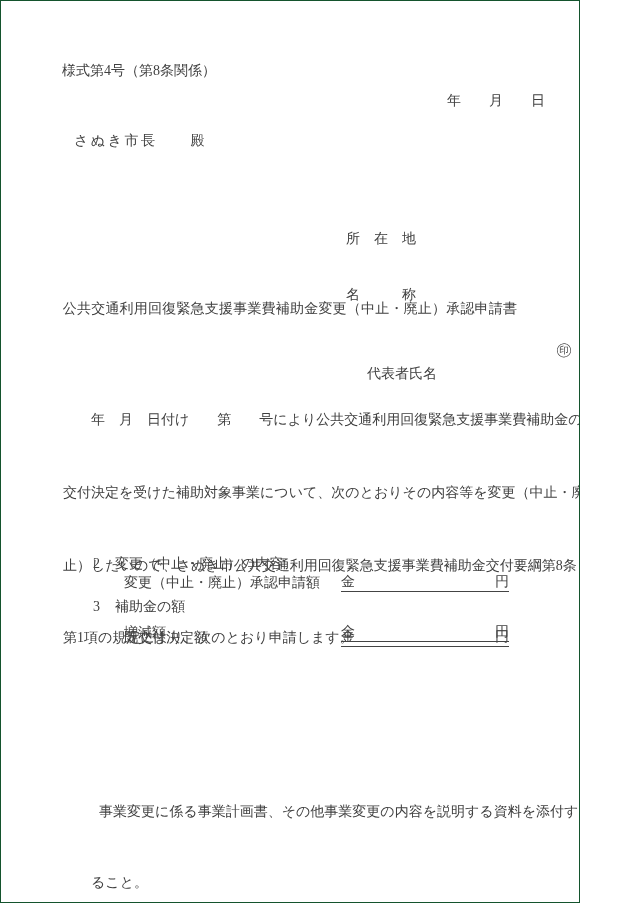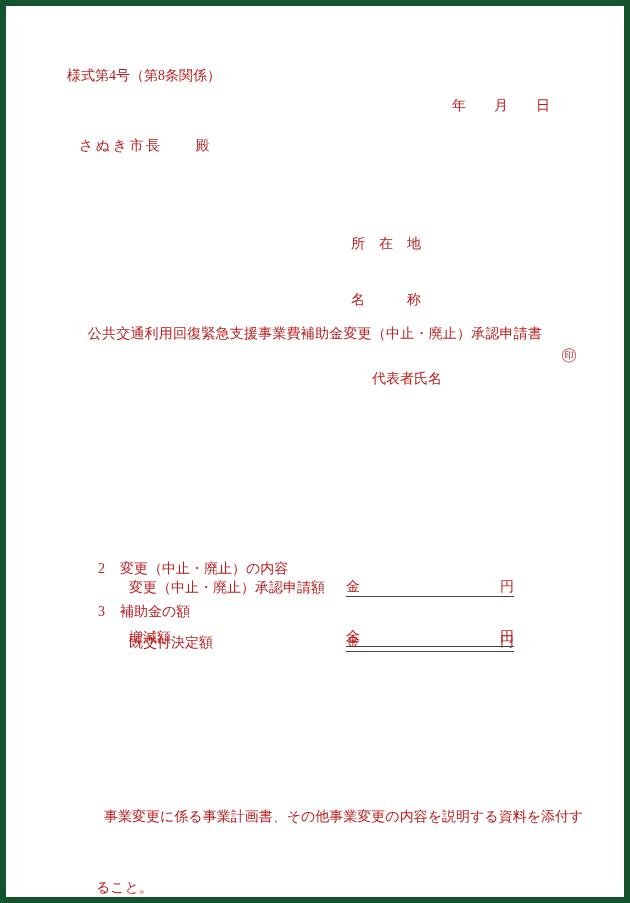--- a/index.html
+++ b/index.html
@@ -2,27 +2,27 @@
 <html><head>
 <meta charset="utf-8">
 <style>
   html, body {
     margin: 0;
     padding: 0;
     background: #ffffff;
   }
   .page {
     position: relative;
-    width: 630px;
+    width: 580px;
     height: 903px;
     box-sizing: border-box;
     background: #ffffff;
-    border: 6px solid #14532d;
+    border: 1px solid #14532d;
     font-family: "Liberation Serif", "DejaVu Serif", serif;
-    color: #b91c1c;
+    color: #404040;
     font-size: 14px;
     overflow: hidden;
   }
   .abs { position: absolute; white-space: pre; }
 
   .form-number   { left: 61px;  top: 61px; }
   .date-line     { left: 446px; top: 91px; }
   .addressee     { left: 73px;  top: 131px; letter-spacing: 2.5px; font-family: Liberation Serif, serif; }
 
   .applicant     { left: 345px; top: 194px; }
@@ -34,21 +34,20 @@
     top: 0;
     font-size: 16px;
     line-height: 23.5px;
   }
 
   .doc-title {
     left: 0; right: 0; top: 299px;
     text-align: center;
     letter-spacing: 0.2px;
     white-space: pre;
-    margin-top: 20px;
   }
 
   .body-par  { left: 62px; top: 359px; line-height: 24.2px; }
   .body-line { white-space: pre; }
 
   .item { left: 78px; white-space: pre; }
   .item-1 { top: 495px; }
   .item-2 { top: 538px; }
   .item-3 { top: 581px; }
   .item-4 { top: 691px; }
@@ -101,20 +100,26 @@
     <div class="applicant-row">所　在　地</div>
     <div class="applicant-row">名　　　称</div>
     <div class="applicant-row rep-row">
       <span>代表者氏名</span>
       <span class="seal">㊞</span>
     </div>
   </div>
 
   <div class="abs doc-title">公共交通利用回復緊急支援事業費補助金変更（中止・廃止）承認申請書</div>
 
+  <div class="abs body-par">
+    <div class="body-line">　　年　月　日付け　　第　　号により公共交通利用回復緊急支援事業費補助金の</div>
+    <div class="body-line">交付決定を受けた補助対象事業について、次のとおりその内容等を変更（中止・廃</div>
+    <div class="body-line">止）したいので、さぬき市公共交通利用回復緊急支援事業費補助金交付要綱第8条</div>
+    <div class="body-line">第1項の規定により、次のとおり申請します。</div>
+  </div>
 
 
   <div class="abs item item-2">
     <span class="item-number">2</span><span>変更（中止・廃止）の内容</span>
   </div>
 
   <div class="abs item item-3">
     <span class="item-number">3</span><span>補助金の額</span>
   </div>
 

